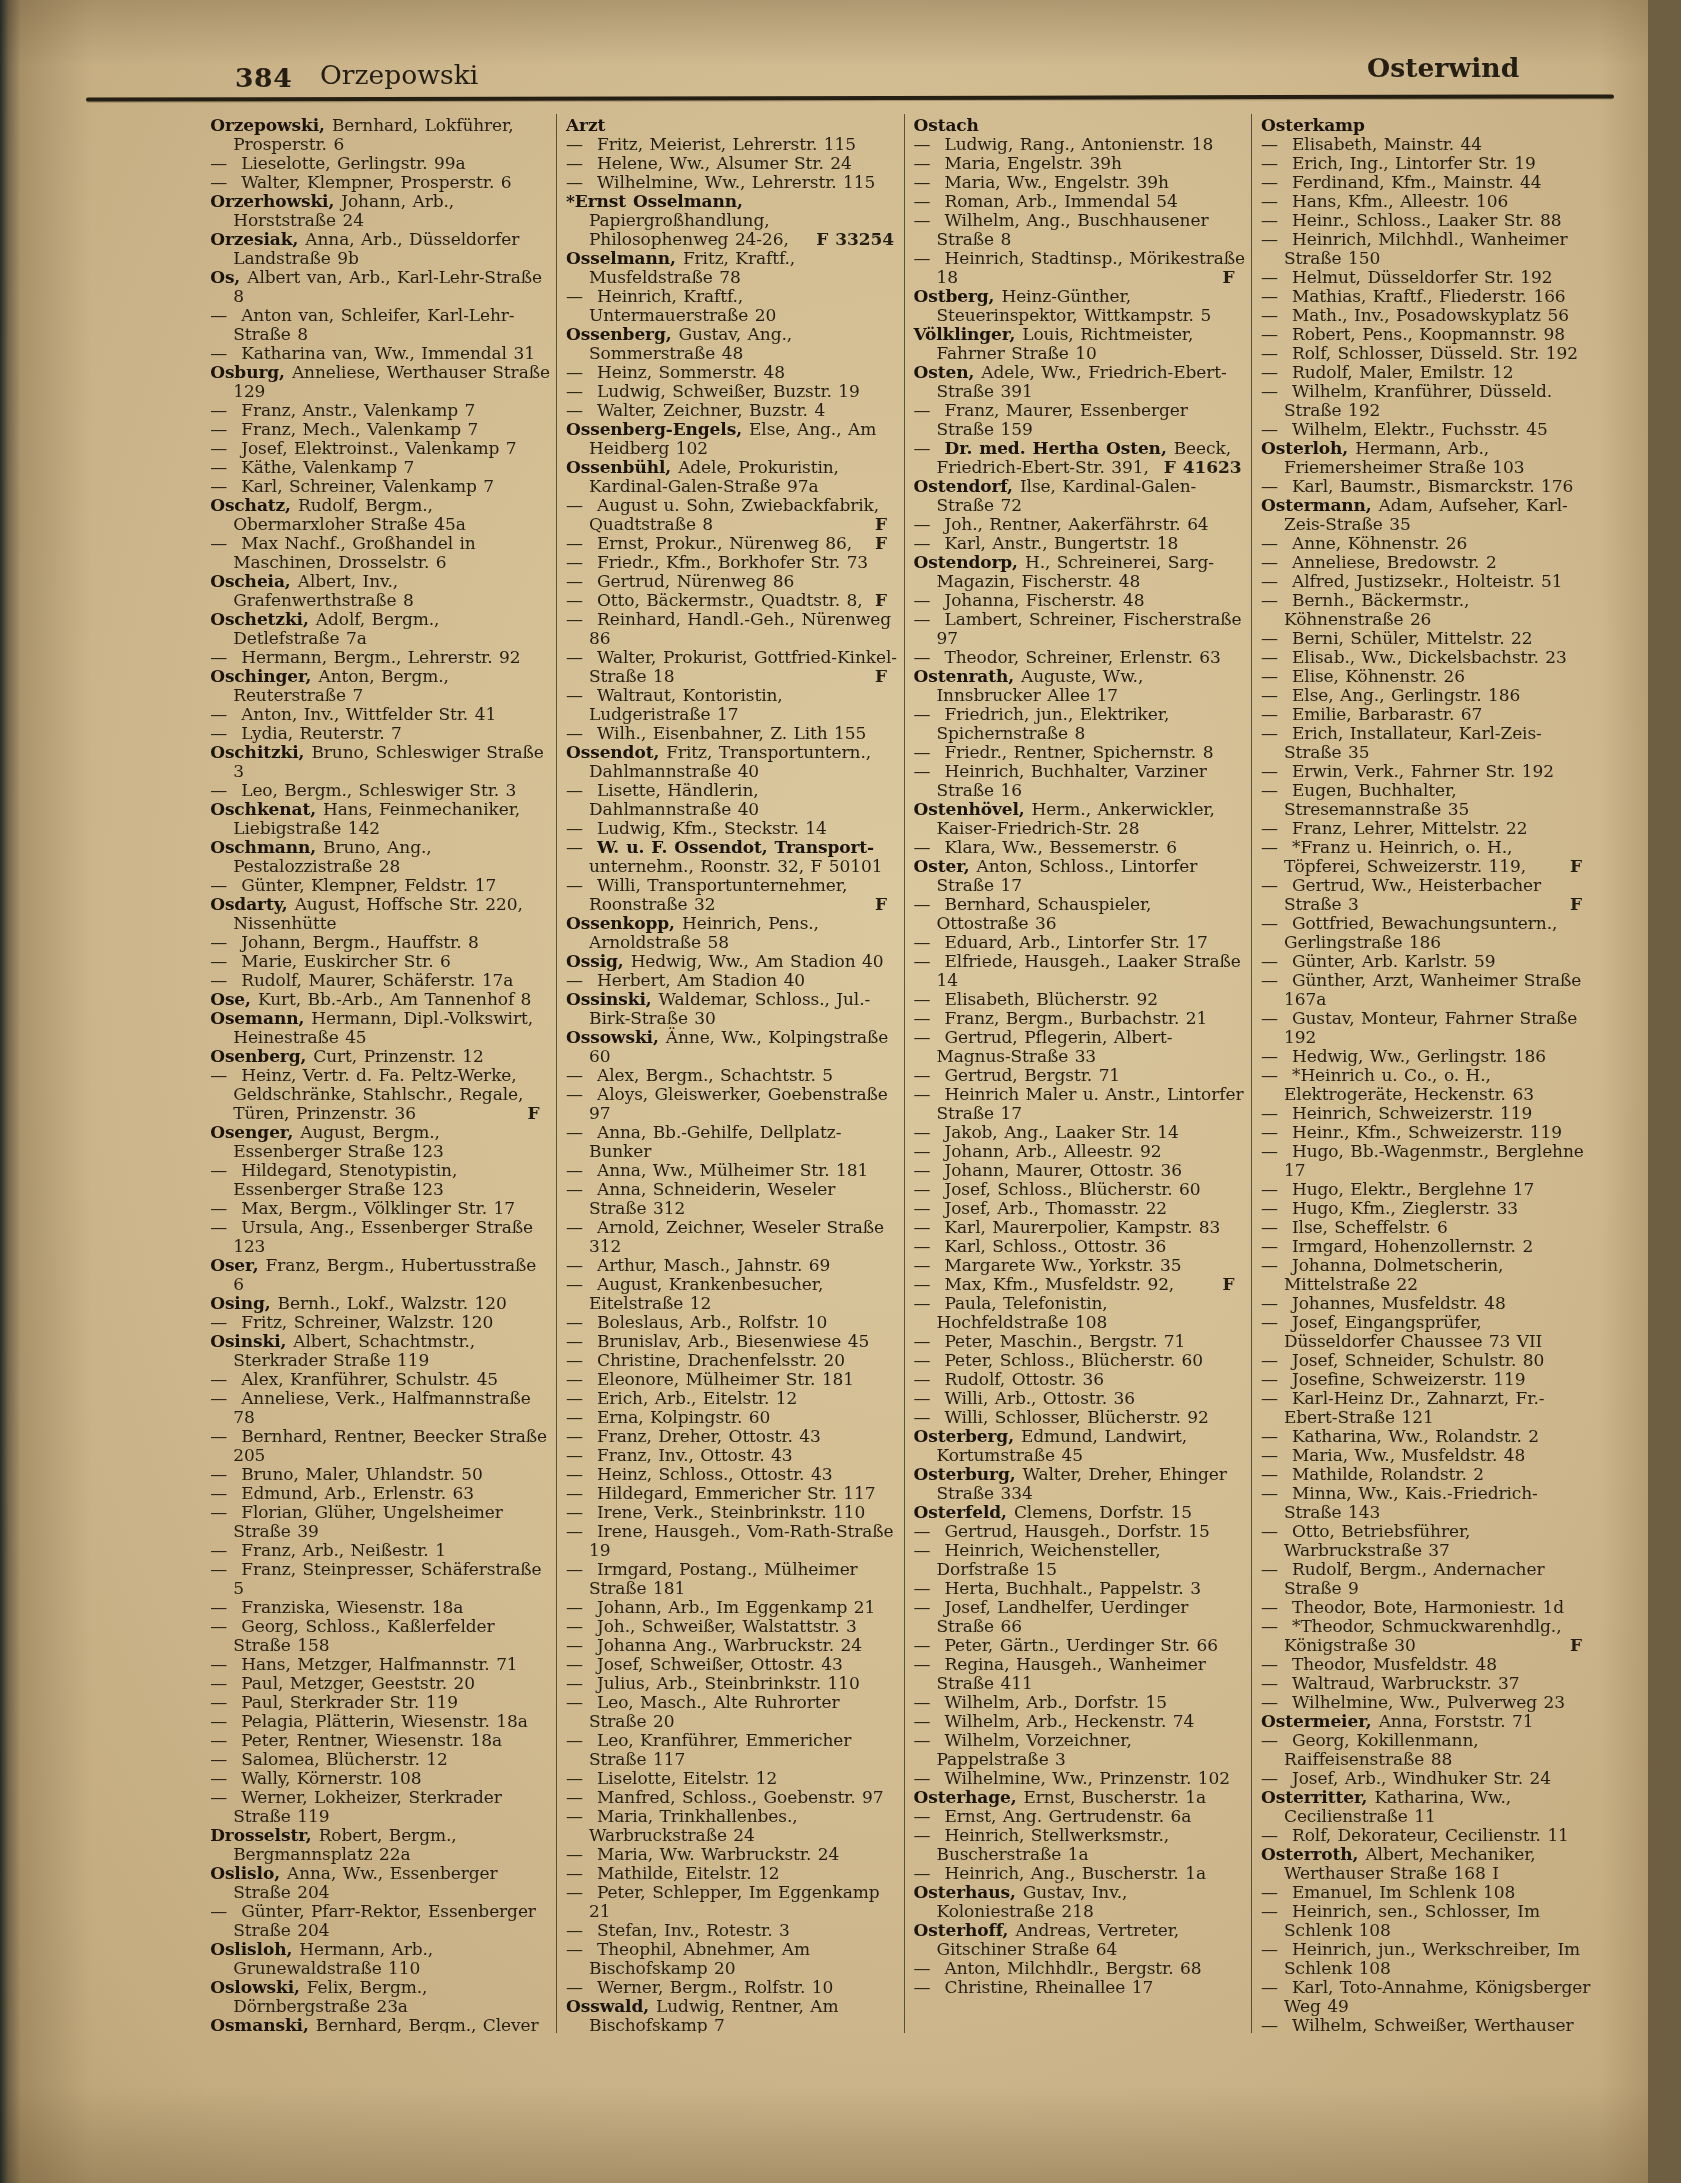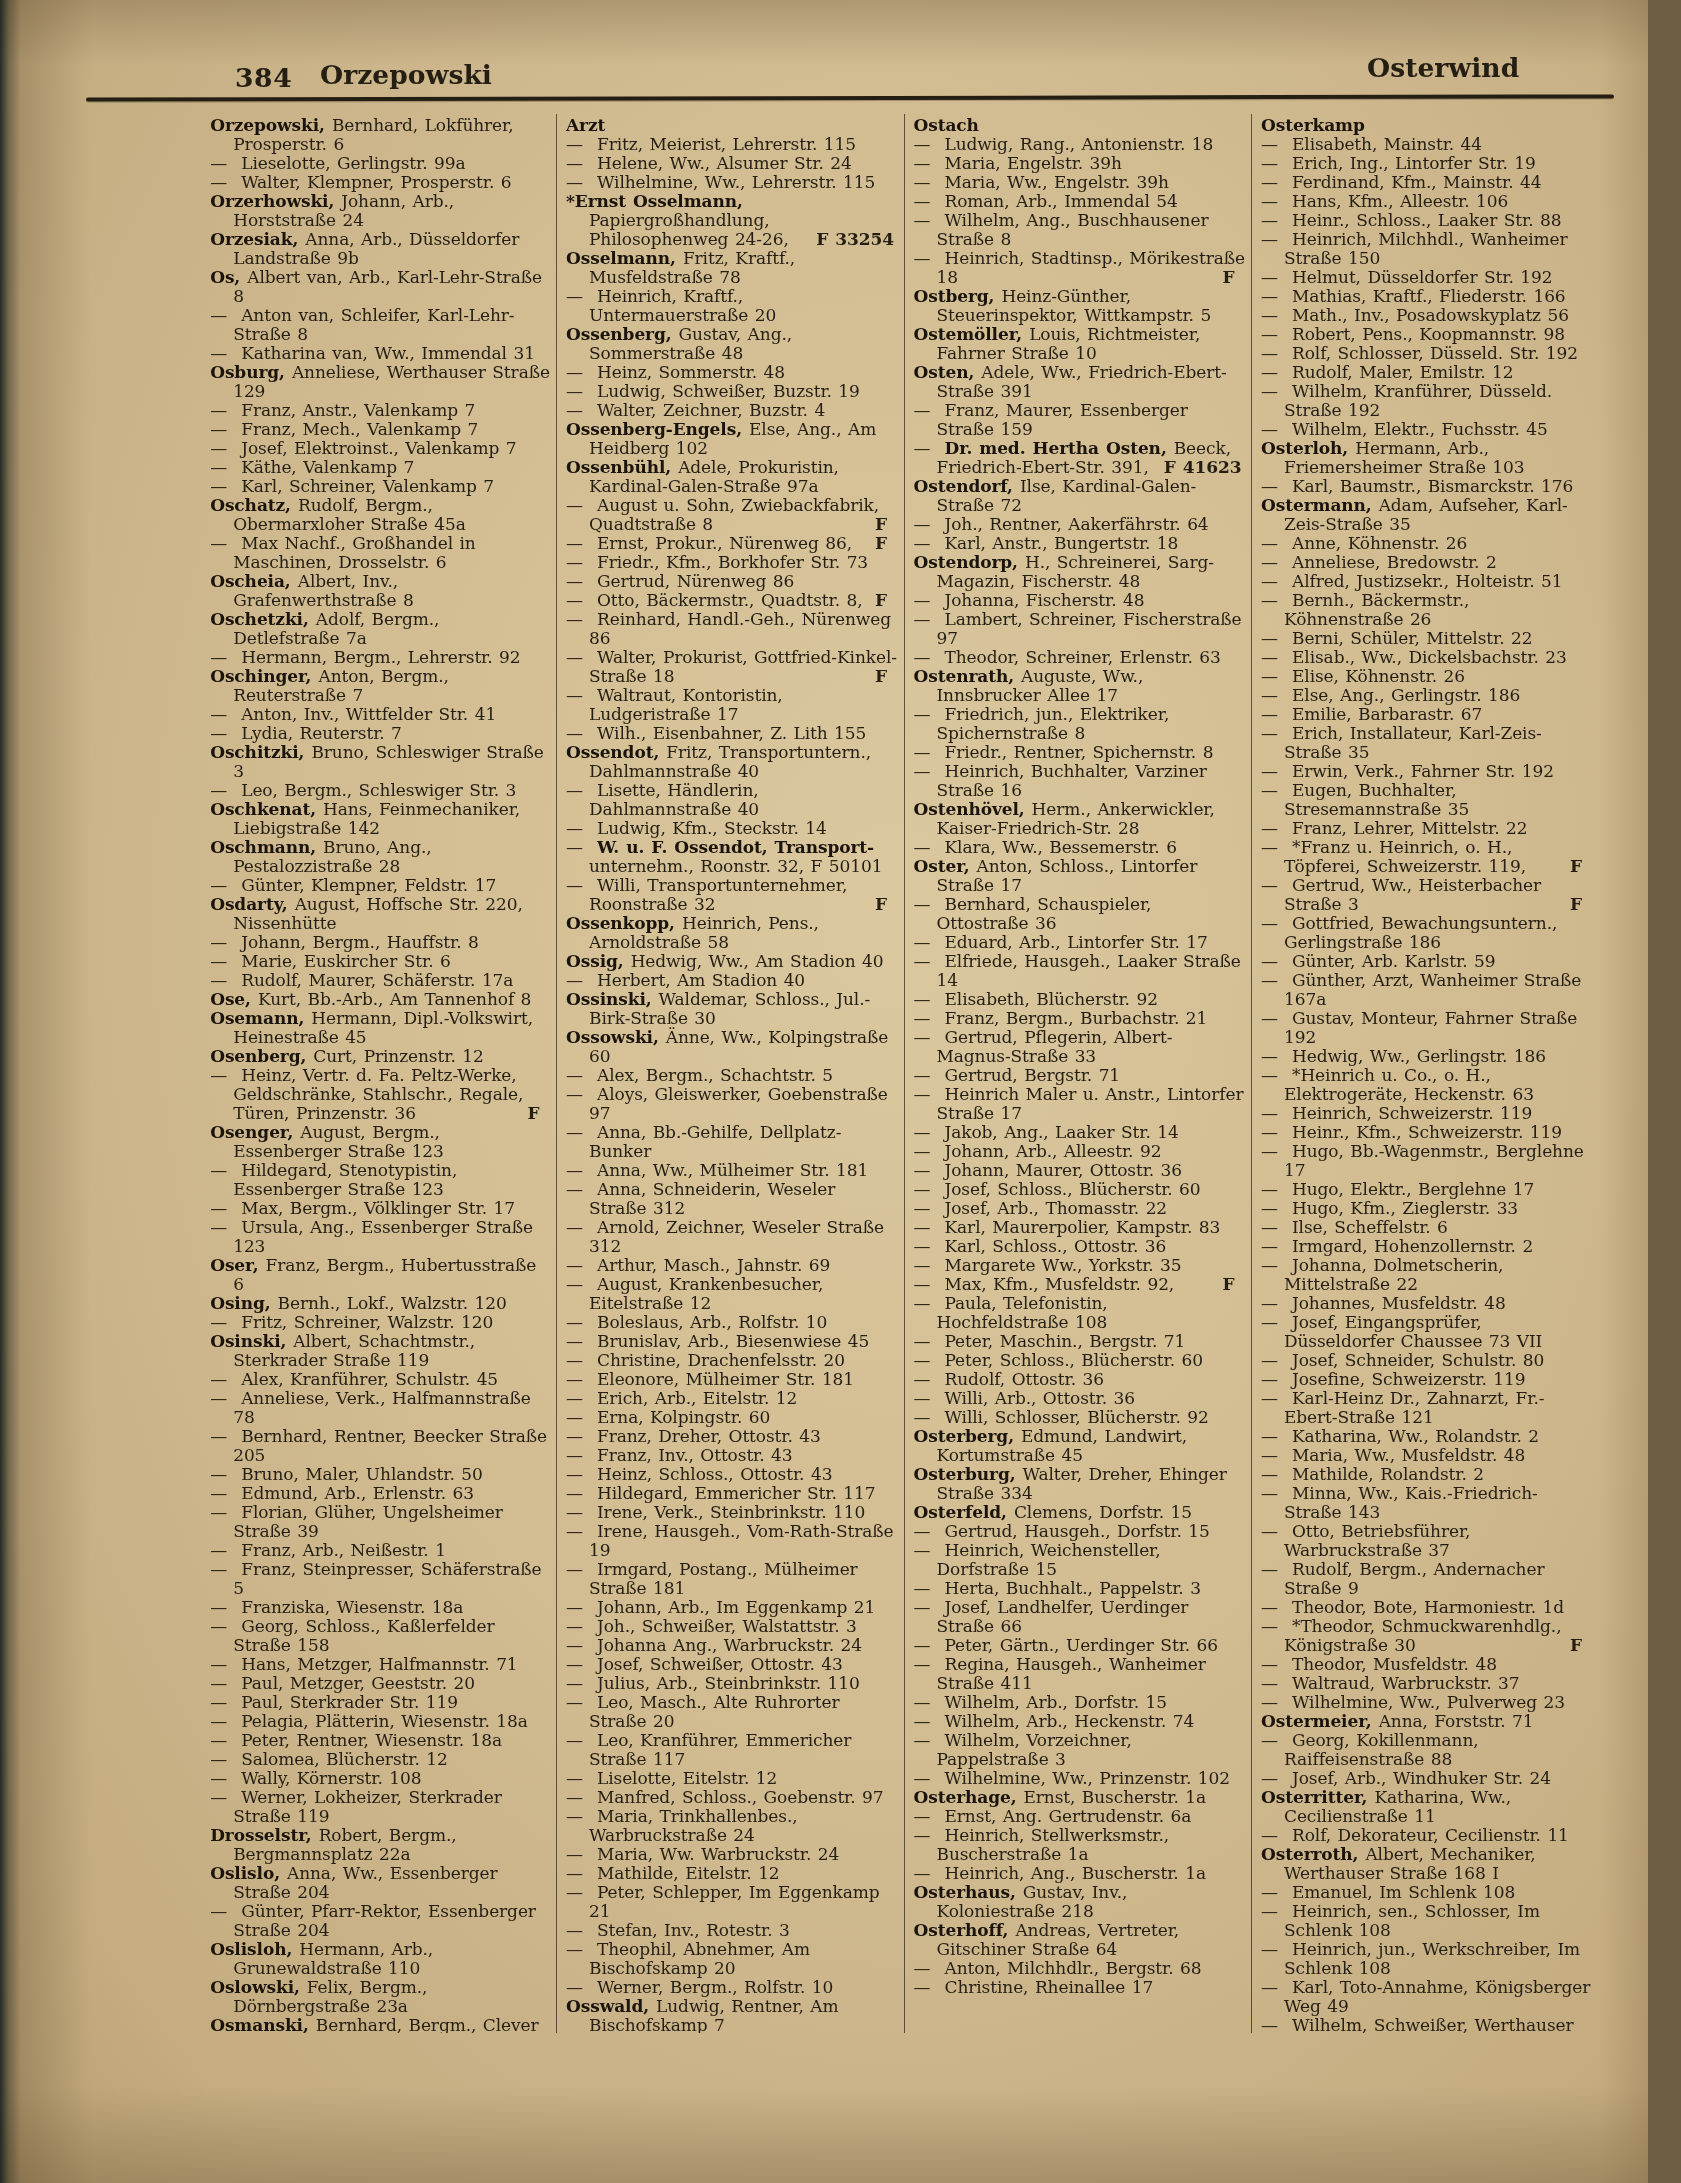--- a/index.html
+++ b/index.html
@@ -12,21 +12,21 @@
     background:
       linear-gradient(90deg, rgba(25,34,30,.9) 0px, rgba(25,34,30,.35) 8.5px, rgba(25,34,30,0) 20.6px),
       linear-gradient(90deg, rgba(96,76,46,.38) 0px, rgba(96,76,46,0) 91px),
       linear-gradient(270deg, rgba(128,102,64,.28) 0px, rgba(128,102,64,0) 48px),
       linear-gradient(180deg, rgba(105,84,52,.33) 0px, rgba(105,84,52,0) 66px),
       linear-gradient(0deg, rgba(112,90,56,.38) 0px, rgba(112,90,56,0) 97px),
       radial-gradient(ellipse at 54% 42%, #dbc89e 0%, #d2bc92 45%, #c4ac80 85%, #b89f72 100%);
   }
   .hdr{position:absolute;top:53px;left:0;width:100%;height:42px;}
   .pageno{position:absolute;left:235px;top:8.5px;font-size:26.6px;font-weight:bold;letter-spacing:0.6px;}
-  .hl{position:absolute;left:320px;top:6px;font-size:26.6px;font-weight:bold;}
+  .hl{position:absolute;left:320px;top:6px;font-size:26.6px;font-weight:normal;}
   .hr{position:absolute;left:1367px;top:-1.2px;font-size:26.6px;font-weight:bold;}
   .rule{
     position:absolute;left:86px;top:96px;width:1528px;height:4.2px;
     background:#241e13;border-radius:2.4px;
     box-shadow:0 1.2px 0 rgba(36,30,19,.25);
     transform:rotate(-0.12deg);
   }
   .cols{
     position:absolute;left:209px;top:114px;width:1390px;height:1919px;
     display:flex;align-items:stretch;
@@ -204,21 +204,21 @@
       </div>
     <div class="col">
         <div class="e"><span class="b">Ostach</span></div>
         <div class="e"><span class="dash-glyph">—</span>Ludwig, Rang., Antonienstr. 18</div>
         <div class="e"><span class="dash-glyph">—</span>Maria, Engelstr. 39h</div>
         <div class="e"><span class="dash-glyph">—</span>Maria, Ww., Engelstr. 39h</div>
         <div class="e"><span class="dash-glyph">—</span>Roman, Arb., Immendal 54</div>
         <div class="e"><span class="dash-glyph">—</span>Wilhelm, Ang., Buschhausener Straße 8</div>
         <div class="e"><span class="dash-glyph">—</span>Heinrich, Stadtinsp., Mörikestraße 18<span class="fr">F</span></div>
         <div class="e"><span class="b">Ostberg, </span>Heinz-Günther, Steuerinspektor, Wittkampstr. 5</div>
-        <div class="e"><span class="b">Ostemöller, </span>Louis, Richtmeister, Fahrner Straße 10</div>
+        <div class="e"><span class="b">Völklinger, </span>Louis, Richtmeister, Fahrner Straße 10</div>
         <div class="e"><span class="b">Osten, </span>Adele, Ww., Friedrich-Ebert-Straße 391</div>
         <div class="e"><span class="dash-glyph">—</span>Franz, Maurer, Essenberger Straße 159</div>
         <div class="e"><span class="dash-glyph">—</span><span class="b">Dr. med. Hertha Osten, </span>Beeck, Friedrich-Ebert-Str. 391,<span class="fr">F 41623</span></div>
         <div class="e"><span class="b">Ostendorf, </span>Ilse, Kardinal-Galen-Straße 72</div>
         <div class="e"><span class="dash-glyph">—</span>Joh., Rentner, Aakerfährstr. 64</div>
         <div class="e"><span class="dash-glyph">—</span>Karl, Anstr., Bungertstr. 18</div>
         <div class="e"><span class="b">Ostendorp, </span>H., Schreinerei, Sarg-Magazin, Fischerstr. 48</div>
         <div class="e"><span class="dash-glyph">—</span>Johanna, Fischerstr. 48</div>
         <div class="e"><span class="dash-glyph">—</span>Lambert, Schreiner, Fischerstraße 97</div>
         <div class="e"><span class="dash-glyph">—</span>Theodor, Schreiner, Erlenstr. 63</div>

